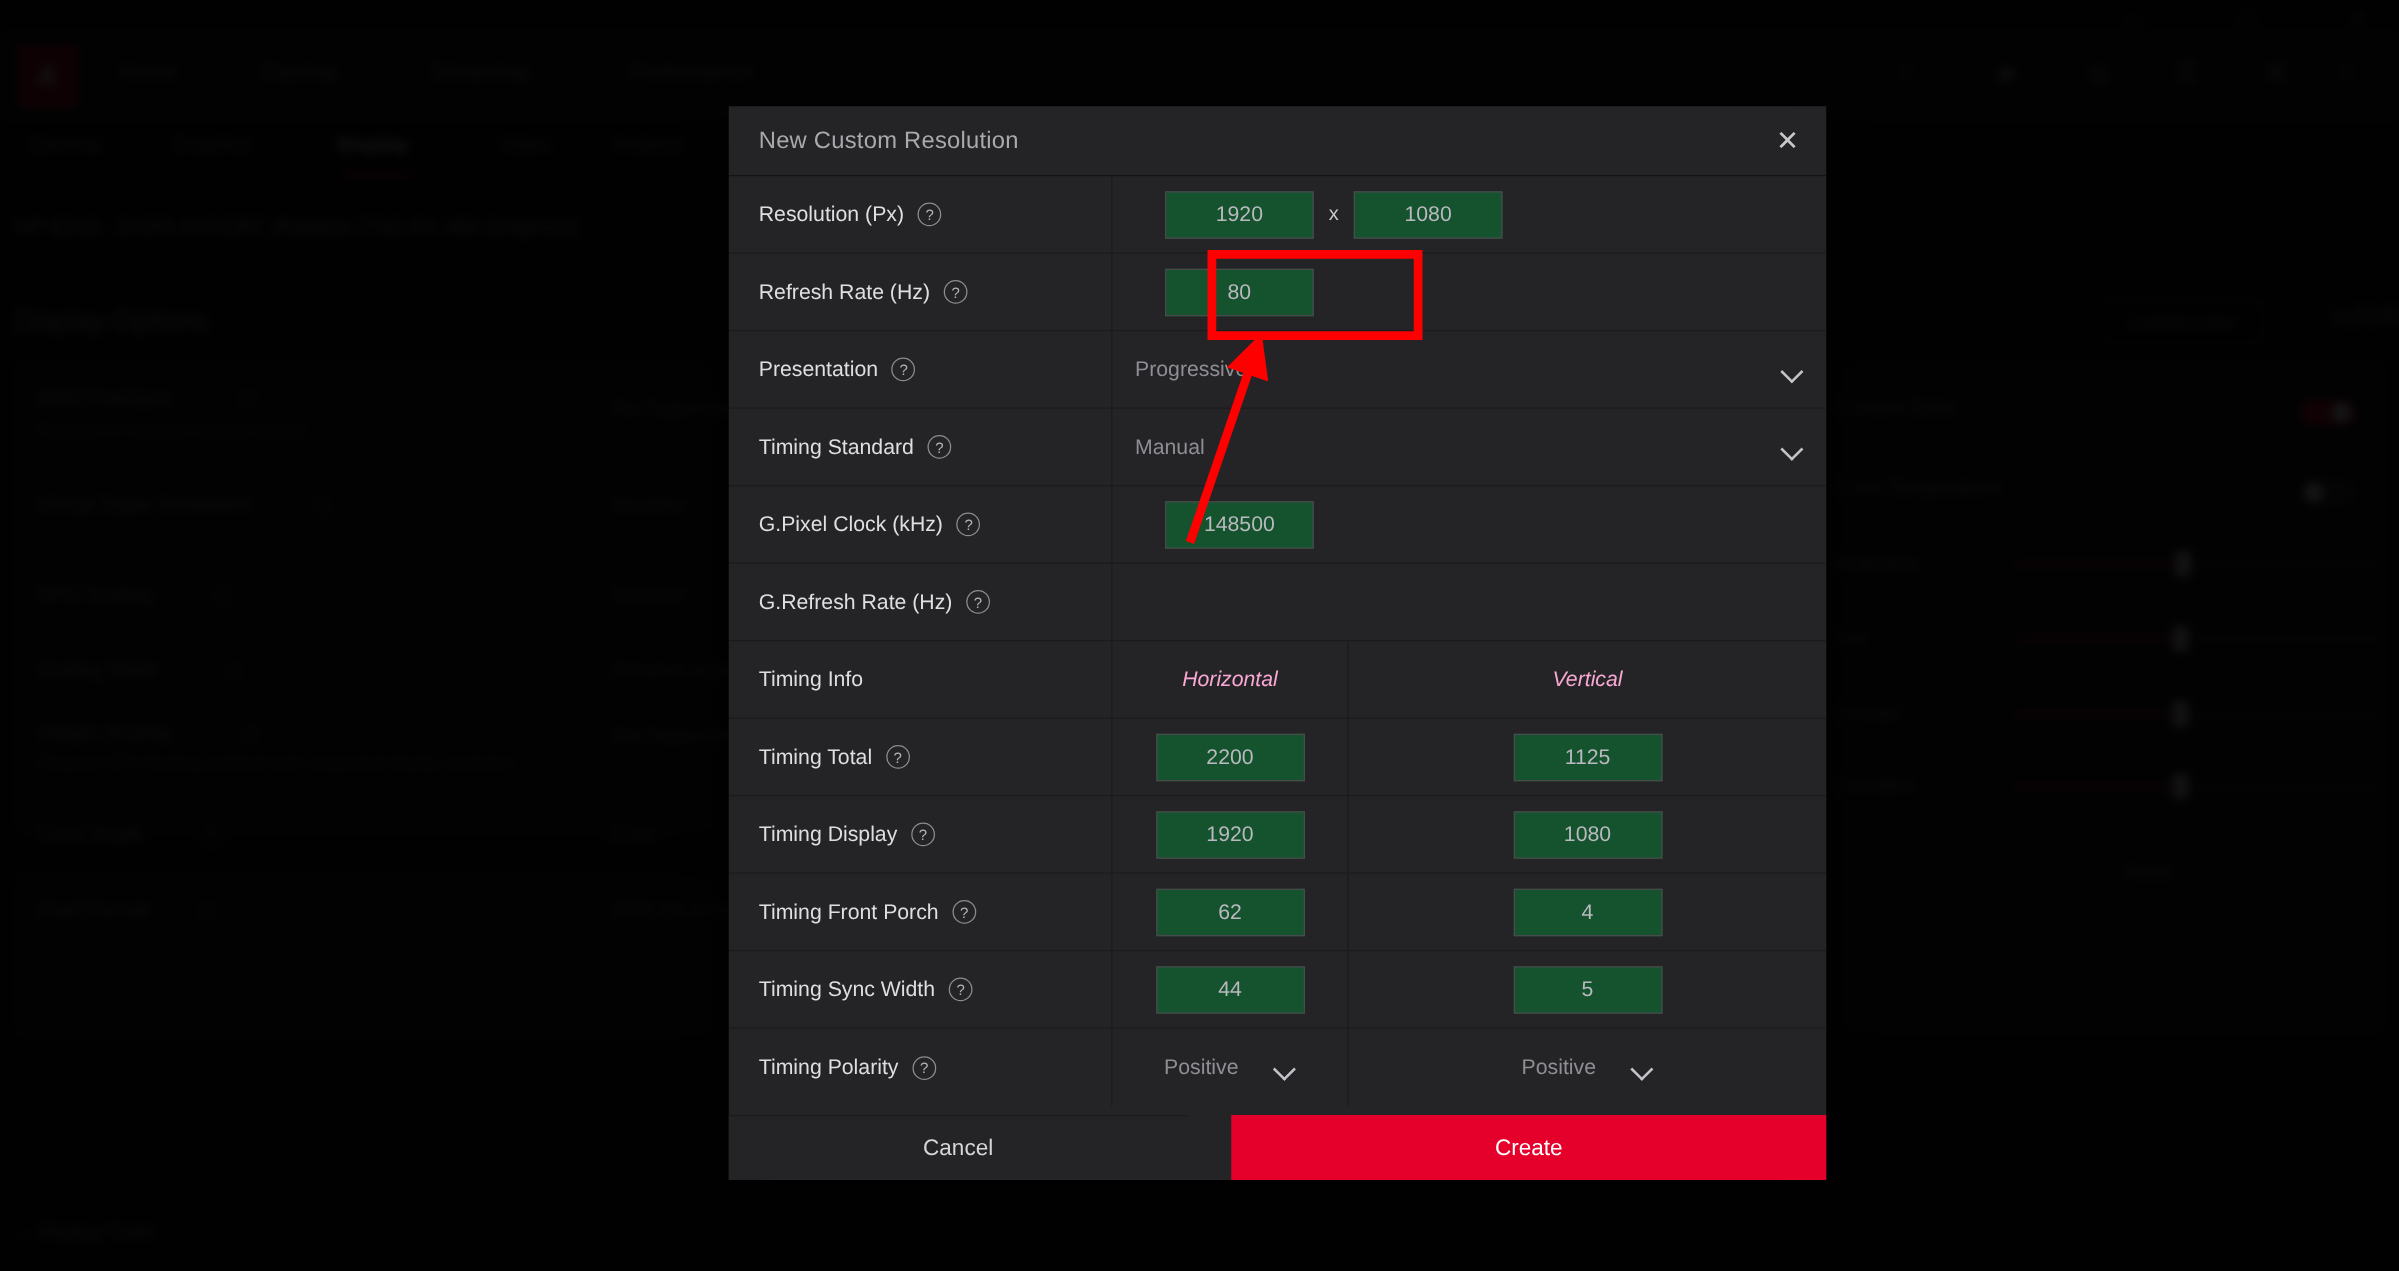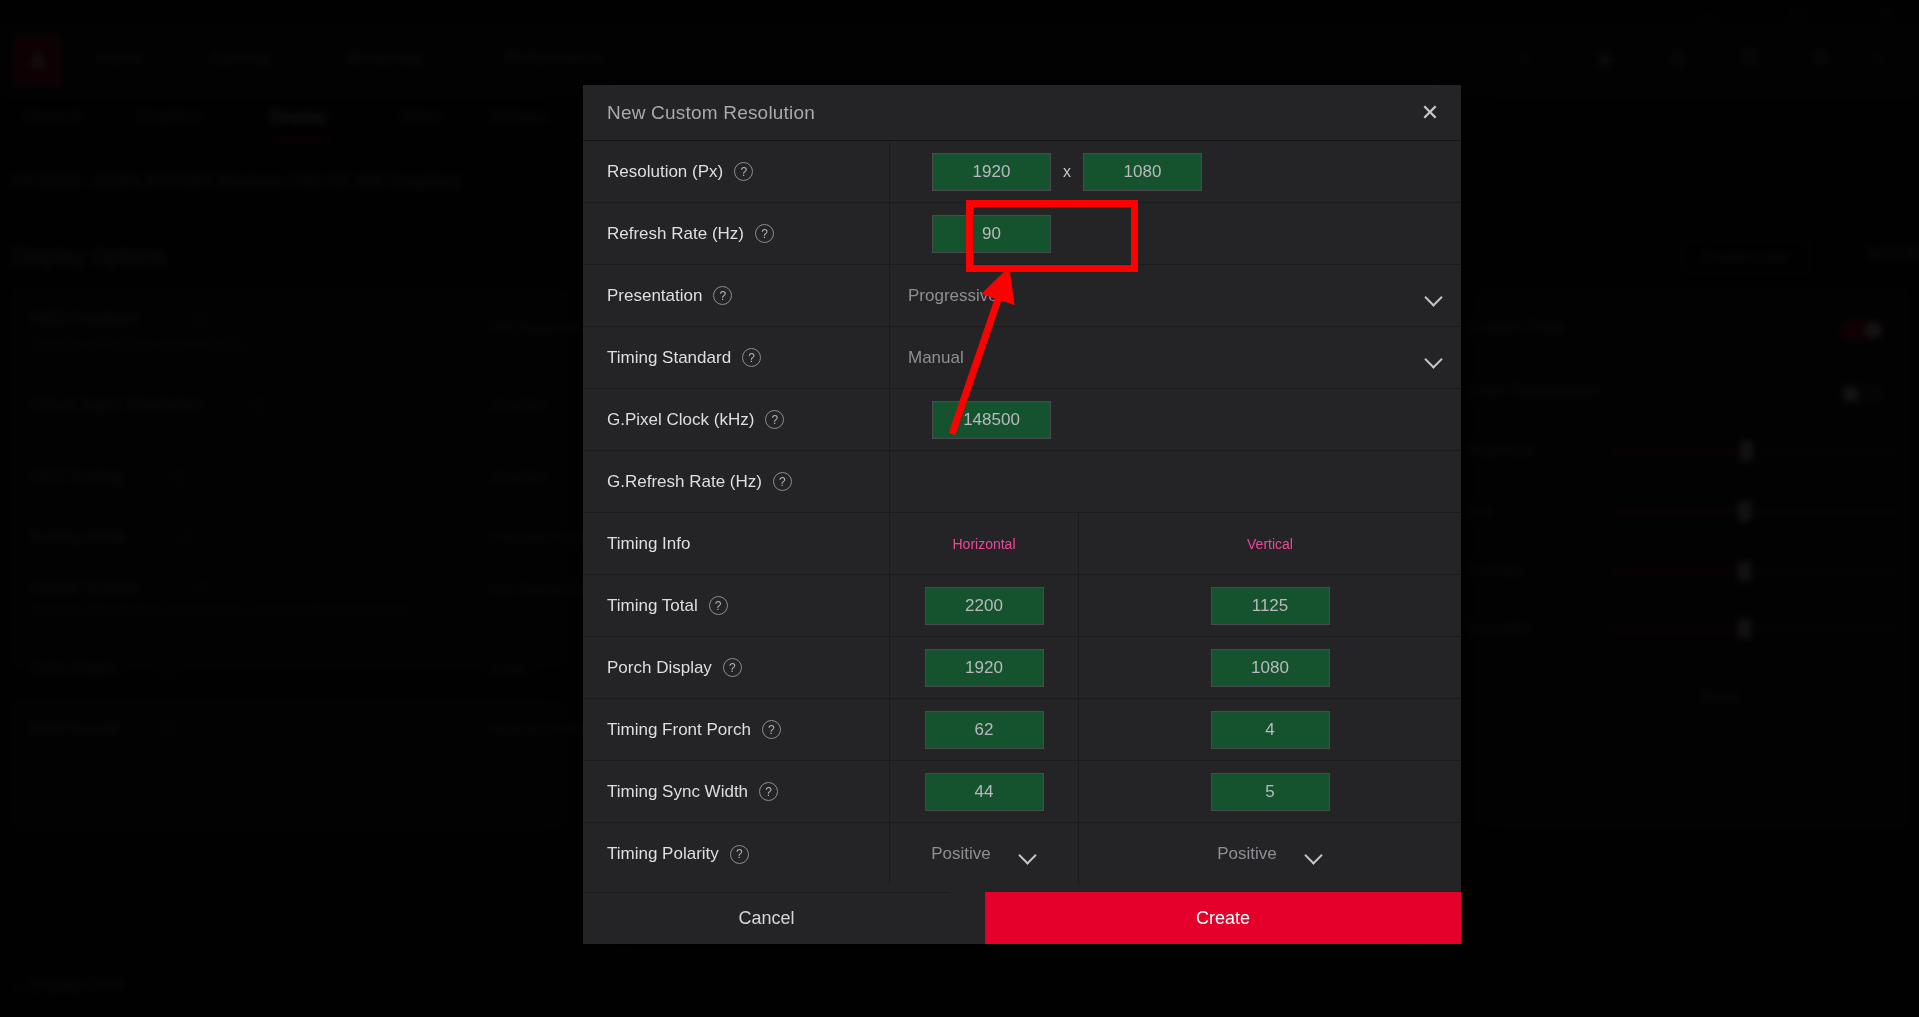--- a/index.html
+++ b/index.html
@@ -188,21 +188,21 @@
     width: 11px; height: 11px;
     border-right: 2px solid #c3c3c9; border-bottom: 2px solid #c3c3c9;
     transform: rotate(45deg);
   }
 
   .select-sm {
     display: flex; align-items: center; justify-content: center; gap: 28px;
     height: 100%; cursor: pointer;
   }
 
-  .colhead { color: #ec4899; font-size: 14px; }
+  .colhead { color: #f9a8d4; font-size: 17px; font-style: italic; }
 
   .dlg-footer {
     flex: 0 0 52px; display: flex; height: 52px; gap: 35px;
   }
   .btn-cancel {
     flex: 0 0 367px; background: #242426;
     display: flex; align-items: center; justify-content: center;
     color: #d6d6da; font-size: 18px; cursor: pointer;
     border-top: 1px solid #1b1b1d;
   }
@@ -357,21 +357,21 @@
         <div class="field">1080</div>
       </div>
     </div>
 
     <div class="row">
       <div class="cell-label">
         <span class="label-text">Refresh Rate (Hz)</span>
         <span class="qmark">?</span>
       </div>
       <div class="cell-span" style="justify-content:flex-start; padding-left:42px;">
-        <div class="field">90</div>
+        <div class="field">80</div>
       </div>
     </div>
 
     <div class="row">
       <div class="cell-label">
         <span class="label-text">Presentation</span>
         <span class="qmark">?</span>
       </div>
       <div class="cell-span">
         <div class="select">
@@ -431,21 +431,21 @@
       <div class="cell-h">
         <div class="field">2200</div>
       </div>
       <div class="cell-v">
         <div class="field">1125</div>
       </div>
     </div>
 
     <div class="row">
       <div class="cell-label">
-        <span class="label-text">Porch Display</span>
+        <span class="label-text">Timing Display</span>
         <span class="qmark">?</span>
       </div>
       <div class="cell-h">
         <div class="field">1920</div>
       </div>
       <div class="cell-v">
         <div class="field">1080</div>
       </div>
     </div>
 

